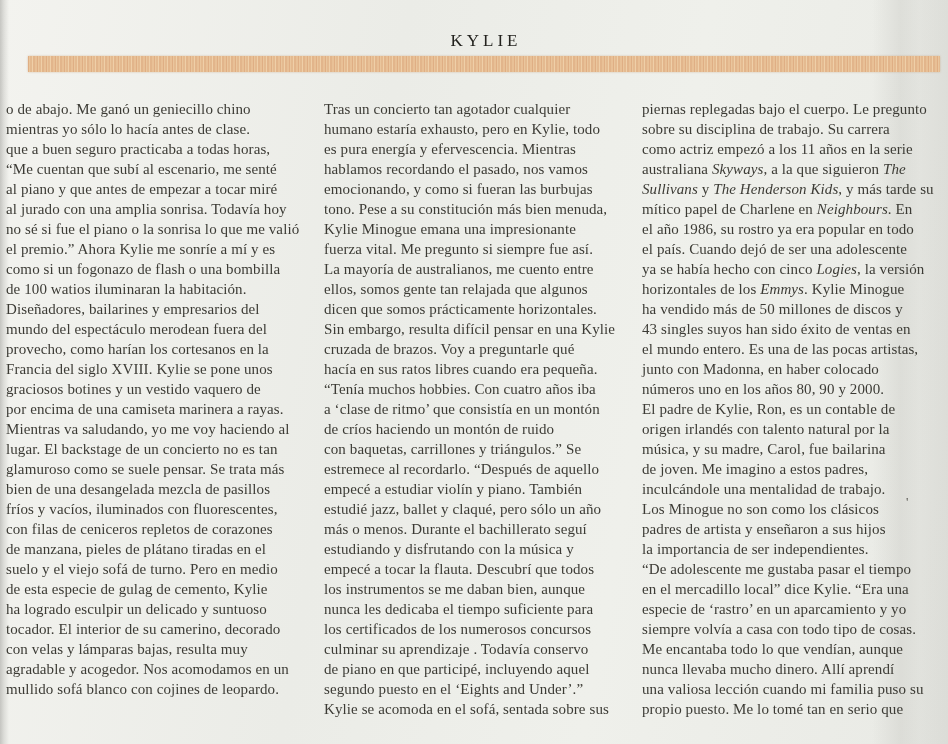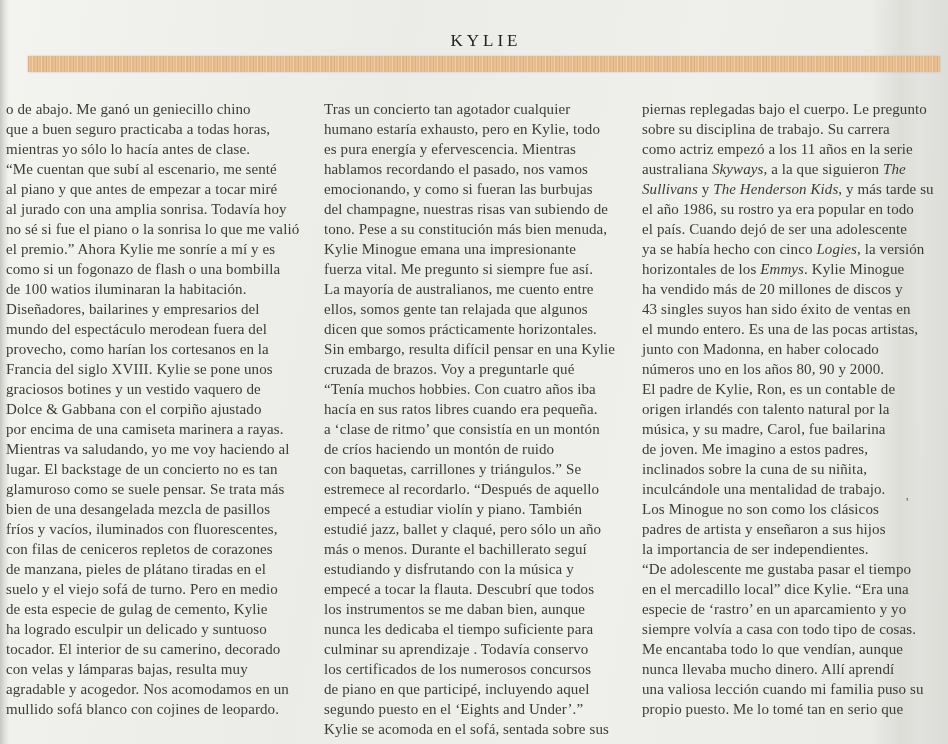--- a/index.html
+++ b/index.html
@@ -49,35 +49,34 @@
 <div class="page">
 
   <div class="masthead">
     <h1 class="page-title">KYLIE</h1>
     <div class="band"></div>
   </div>
 
   <div class="article">
     <div class="column">
         <div class="line"><span>o de abajo. Me ganó un geniecillo chino</span></div>
+        <div class="line"><span>mientras yo sólo lo hacía antes de clase.</span></div>
         <div class="line"><span>que a buen seguro practicaba a todas horas,</span></div>
-        <div class="line"><span>mientras yo sólo lo hacía antes de clase.</span></div>
         <div class="line"><span>“Me cuentan que subí al escenario, me senté</span></div>
         <div class="line"><span>al piano y que antes de empezar a tocar miré</span></div>
         <div class="line"><span>al jurado con una amplia sonrisa. Todavía hoy</span></div>
         <div class="line"><span>no sé si fue el piano o la sonrisa lo que me valió</span></div>
         <div class="line"><span>el premio.” Ahora Kylie me sonríe a mí y es</span></div>
         <div class="line"><span>como si un fogonazo de flash o una bombilla</span></div>
         <div class="line"><span>de 100 watios iluminaran la habitación.</span></div>
         <div class="line"><span>Diseñadores, bailarines y empresarios del</span></div>
         <div class="line"><span>mundo del espectáculo merodean fuera del</span></div>
         <div class="line"><span>provecho, como harían los cortesanos en la</span></div>
         <div class="line"><span>Francia del siglo XVIII. Kylie se pone unos</span></div>
         <div class="line"><span>graciosos botines y un vestido vaquero de</span></div>
-        <div class="line"><span>Dolce &amp; Gabbana con el corpiño ajustado</span></div>
         <div class="line"><span>por encima de una camiseta marinera a rayas.</span></div>
         <div class="line"><span>Mientras va saludando, yo me voy haciendo al</span></div>
         <div class="line"><span>lugar. El backstage de un concierto no es tan</span></div>
         <div class="line"><span>glamuroso como se suele pensar. Se trata más</span></div>
         <div class="line"><span>bien de una desangelada mezcla de pasillos</span></div>
         <div class="line"><span>fríos y vacíos, iluminados con fluorescentes,</span></div>
         <div class="line"><span>con filas de ceniceros repletos de corazones</span></div>
         <div class="line"><span>de manzana, pieles de plátano tiradas en el</span></div>
         <div class="line"><span>suelo y el viejo sofá de turno. Pero en medio</span></div>
         <div class="line"><span>de esta especie de gulag de cemento, Kylie</span></div>
@@ -86,68 +85,67 @@
         <div class="line"><span>con velas y lámparas bajas, resulta muy</span></div>
         <div class="line"><span>agradable y acogedor. Nos acomodamos en un</span></div>
         <div class="line"><span>mullido sofá blanco con cojines de leopardo.</span></div>
       </div>
     <div class="column">
         <div class="line"><span>Tras un concierto tan agotador cualquier</span></div>
         <div class="line"><span>humano estaría exhausto, pero en Kylie, todo</span></div>
         <div class="line"><span>es pura energía y efervescencia. Mientras</span></div>
         <div class="line"><span>hablamos recordando el pasado, nos vamos</span></div>
         <div class="line"><span>emocionando, y como si fueran las burbujas</span></div>
-        <div class="line"><span>del champagne, nuestras risas van subiendo de</span></div>
         <div class="line"><span>tono. Pese a su constitución más bien menuda,</span></div>
         <div class="line"><span>Kylie Minogue emana una impresionante</span></div>
         <div class="line"><span>fuerza vital. Me pregunto si siempre fue así.</span></div>
         <div class="line"><span>La mayoría de australianos, me cuento entre</span></div>
         <div class="line"><span>ellos, somos gente tan relajada que algunos</span></div>
         <div class="line"><span>dicen que somos prácticamente horizontales.</span></div>
         <div class="line"><span>Sin embargo, resulta difícil pensar en una Kylie</span></div>
         <div class="line"><span>cruzada de brazos. Voy a preguntarle qué</span></div>
+        <div class="line"><span>hacía en sus ratos libres cuando era pequeña.</span></div>
         <div class="line"><span>“Tenía muchos hobbies. Con cuatro años iba</span></div>
-        <div class="line"><span>hacía en sus ratos libres cuando era pequeña.</span></div>
         <div class="line"><span>a ‘clase de ritmo’ que consistía en un montón</span></div>
         <div class="line"><span>de críos haciendo un montón de ruido</span></div>
         <div class="line"><span>con baquetas, carrillones y triángulos.” Se</span></div>
         <div class="line"><span>estremece al recordarlo. “Después de aquello</span></div>
         <div class="line"><span>empecé a estudiar violín y piano. También</span></div>
         <div class="line"><span>estudié jazz, ballet y claqué, pero sólo un año</span></div>
         <div class="line"><span>más o menos. Durante el bachillerato seguí</span></div>
         <div class="line"><span>estudiando y disfrutando con la música y</span></div>
         <div class="line"><span>empecé a tocar la flauta. Descubrí que todos</span></div>
         <div class="line"><span>los instrumentos se me daban bien, aunque</span></div>
         <div class="line"><span>nunca les dedicaba el tiempo suficiente para</span></div>
+        <div class="line"><span>los certificados de los numerosos concursos</span></div>
         <div class="line"><span>culminar su aprendizaje . Todavía conservo</span></div>
-        <div class="line"><span>los certificados de los numerosos concursos</span></div>
         <div class="line"><span>de piano en que participé, incluyendo aquel</span></div>
         <div class="line"><span>segundo puesto en el ‘Eights and Under’.”</span></div>
         <div class="line"><span>Kylie se acomoda en el sofá, sentada sobre sus</span></div>
       </div>
     <div class="column">
         <div class="line"><span>piernas replegadas bajo el cuerpo. Le pregunto</span></div>
         <div class="line"><span>sobre su disciplina de trabajo. Su carrera</span></div>
         <div class="line"><span>como actriz empezó a los 11 años en la serie</span></div>
         <div class="line"><span>australiana </span><i>Skyways</i><span>, a la que siguieron </span><i>The</i></div>
         <div class="line"><i>Sullivans</i><span> y </span><i>The Henderson Kids</i><span>, y más tarde su</span></div>
+        <div class="line"><span>mítico papel de Charlene en </span><i>Neighbours</i><span>. En</span></div>
         <div class="line"><span>el año 1986, su rostro ya era popular en todo</span></div>
         <div class="line"><span>el país. Cuando dejó de ser una adolescente</span></div>
         <div class="line"><span>ya se había hecho con cinco </span><i>Logies</i><span>, la versión</span></div>
         <div class="line"><span>horizontales de los </span><i>Emmys</i><span>. Kylie Minogue</span></div>
-        <div class="line"><span>ha vendido más de 20 millones de discos y</span></div>
+        <div class="line"><span>ha vendido más de 50 millones de discos y</span></div>
         <div class="line"><span>43 singles suyos han sido éxito de ventas en</span></div>
         <div class="line"><span>el mundo entero. Es una de las pocas artistas,</span></div>
         <div class="line"><span>junto con Madonna, en haber colocado</span></div>
         <div class="line"><span>números uno en los años 80, 90 y 2000.</span></div>
         <div class="line"><span>El padre de Kylie, Ron, es un contable de</span></div>
         <div class="line"><span>origen irlandés con talento natural por la</span></div>
         <div class="line"><span>música, y su madre, Carol, fue bailarina</span></div>
         <div class="line"><span>de joven. Me imagino a estos padres,</span></div>
-        <div class="line"><span>inclinados sobre la cuna de su niñita,</span></div>
         <div class="line"><span>inculcándole una mentalidad de trabajo.</span></div>
         <div class="line"><span>Los Minogue no son como los clásicos</span></div>
         <div class="line"><span>padres de artista y enseñaron a sus hijos</span></div>
         <div class="line"><span>la importancia de ser independientes.</span></div>
         <div class="line"><span>“De adolescente me gustaba pasar el tiempo</span></div>
         <div class="line"><span>en el mercadillo local” dice Kylie. “Era una</span></div>
         <div class="line"><span>especie de ‘rastro’ en un aparcamiento y yo</span></div>
         <div class="line"><span>siempre volvía a casa con todo tipo de cosas.</span></div>
         <div class="line"><span>Me encantaba todo lo que vendían, aunque</span></div>
         <div class="line"><span>nunca llevaba mucho dinero. Allí aprendí</span></div>

